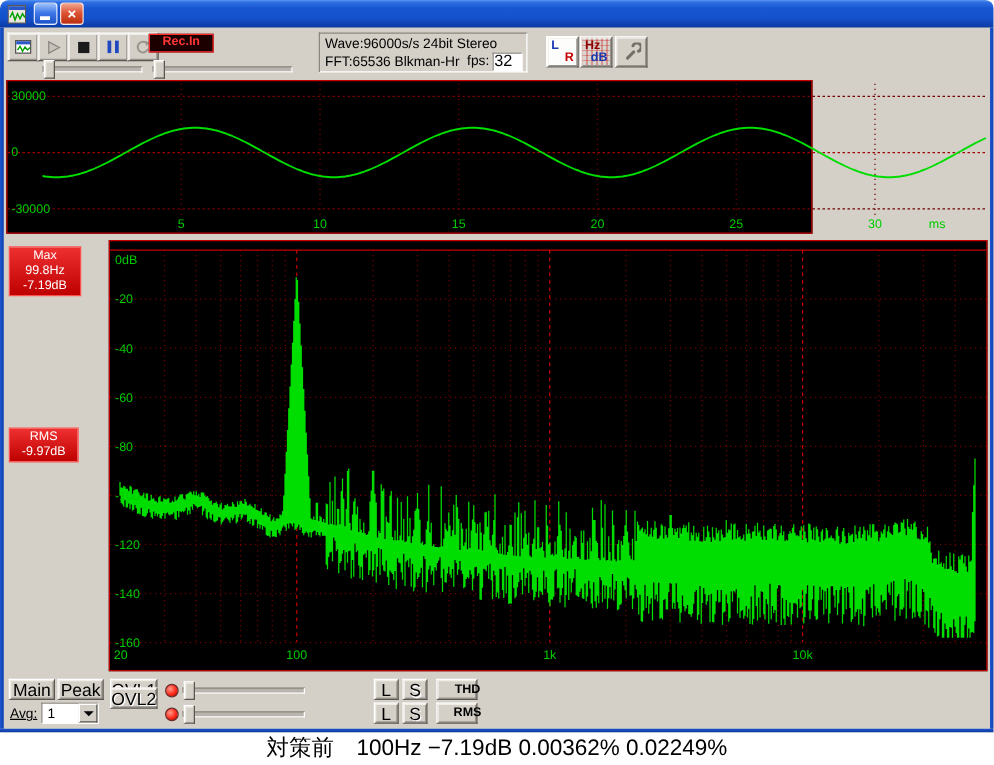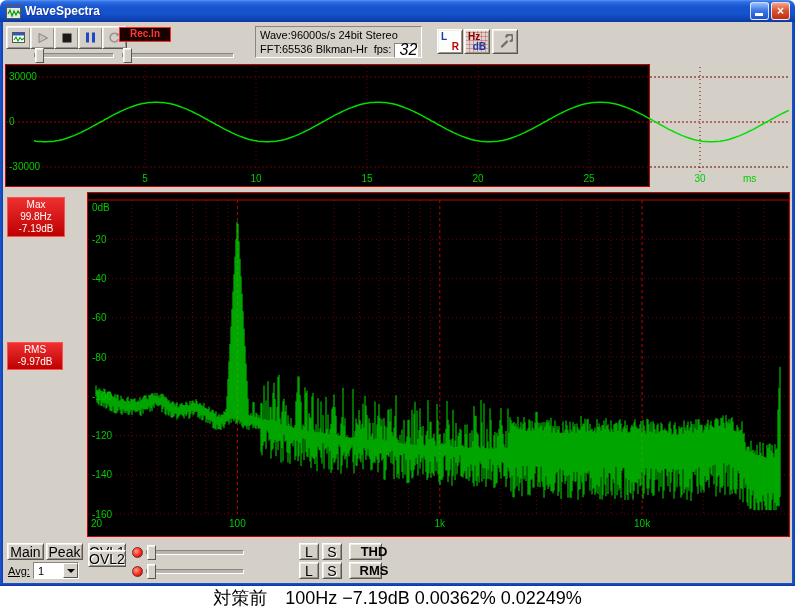--- a/index.html
+++ b/index.html
@@ -31,38 +31,38 @@
     color:#ff3636;font-size:10px;font-weight:bold;line-height:12px;text-align:center;}
   
   .hslider{position:absolute;height:13px;}
   .hslider .groove{position:absolute;left:0;right:0;top:5px;height:3px;background:#b9b5ae;border:1px solid;border-color:#8a867f #fff #fff #8a867f;}
   .hslider .thumb{position:absolute;left:1px;top:0;width:7px;height:13px;background:#d4d0c8;border:1px solid;border-color:#fff #5a5650 #5a5650 #fff;box-shadow:inset 1px 1px 0 #f0ede7;}
   
   .infopanel{position:absolute;left:255px;top:26px;width:167px;height:32px;box-sizing:border-box;
     border:1px solid;border-color:#8a867f #fff #fff #8a867f;font-size:11px;color:#000;padding:1px 0 0 4px;}
   .infopanel .row{height:14px;line-height:14px;white-space:nowrap;}
   .fpsbox{display:inline-block;width:22px;height:13px;background:#fff;border:1px solid;border-color:#8a867f #fff #fff #8a867f;
-    text-align:right;font-size:16px;line-height:12px;margin-left:3px;vertical-align:middle;font-style:italic;}
+    text-align:left;font-size:13px;line-height:12px;margin-left:3px;vertical-align:middle;}
   
   .lrbtn{position:absolute;width:24px;height:23px;background:#fdfdfb;}
   .lrbtn .tl{position:absolute;left:3px;top:1px;font-size:10px;font-weight:bold;}
   .lrbtn .br{position:absolute;right:3px;bottom:1px;font-size:10px;font-weight:bold;}
   .hzdb{background:#d9d6cf;background-image:repeating-linear-gradient(0deg,rgba(200,0,0,.30) 0 1px,transparent 1px 4px),repeating-linear-gradient(90deg,rgba(200,0,0,.30) 0 1px,transparent 1px 4px);}
   
   .wavepanel{position:absolute;left:5px;top:64px;width:645px;height:123px;background:#000;border:1px solid #c40000;box-sizing:border-box;}
   .specpanel{position:absolute;left:87px;top:192px;width:703px;height:345px;background:#000;border:1px solid #c40000;box-sizing:border-box;}
   svg{display:block;}
   .axlbl{fill:#00cc00;font-family:"Liberation Sans",sans-serif;font-size:10px;}
   
   .meter{position:absolute;font-size:10px;line-height:12px;text-align:center;padding:1px 0;box-sizing:border-box;}
   .meter.red{background:linear-gradient(#ee3030,#bf0000);border:1px solid #ff5050;color:#fff;}
   .meter.outline{background:#d4d0c8;border:1px solid #cc0000;color:#c40000;}
   
   .ctl{position:absolute;height:17px;font-size:14px;color:#000;display:flex;align-items:center;justify-content:center;box-sizing:border-box;}
-  .ctl.bold{font-weight:bold;font-size:13px;padding-left:17px;}
+  .ctl.bold{font-weight:bold;font-size:10px;padding-left:17px;}
   .lab{position:absolute;font-size:11px;color:#000;text-decoration:underline;}
   .led{position:absolute;width:9px;height:9px;border-radius:50%;border:1px solid #6d2a2a;
     background:radial-gradient(circle at 35% 35%,#ff9a8a,#ff2a1a 55%,#9c0000);}
   .combo{position:absolute;width:46px;height:17px;background:#fff;border:1px solid;border-color:#8a867f #fff #fff #8a867f;box-sizing:border-box;}
   .combo-val{position:absolute;left:4px;top:1px;font-size:11px;line-height:14px;}
   .combo-btn{position:absolute;right:0;top:0;width:15px;height:15px;background:#d4d0c8;border:1px solid;border-color:#fff #5a5650 #5a5650 #fff;box-sizing:border-box;}
   .dd-arrow{position:absolute;left:3px;top:5px;width:0;height:0;border-left:4px solid transparent;border-right:4px solid transparent;border-top:4px solid #000;}
   .caption{position:absolute;left:0;top:586px;width:795px;height:26px;background:#fff;color:#000;font-size:18px;line-height:24px;text-align:center;}
 </style>
 </head>
@@ -70,21 +70,20 @@
 
 <div class="stage">
   <div class="window">
 
     <div class="titlebar">
       <svg class="app-icon" viewBox="0 0 15 15">
         <rect x="0.5" y="0.5" width="14" height="14" fill="#e9e7e1" stroke="#5a5650"></rect>
         <rect x="1" y="1" width="13" height="3" fill="#2a58c8"></rect>
         <polyline points="2,10 4,6 6,12 8,7 10,11 12,7 14,10" fill="none" stroke="#00a000" stroke-width="1.2"></polyline>
       </svg>
-      <span class="title">WaveSpectra</span>
       <span class="tb-btns">
         <span class="tb-btn min">
             <span class="bar"></span>
           </span>
         <span class="tb-btn close">×</span>
       </span>
     </div>
 
     <div class="tbtn raised" style="left:6px;top:26px;">
       <svg width="15" height="13" viewBox="0 0 15 13">

